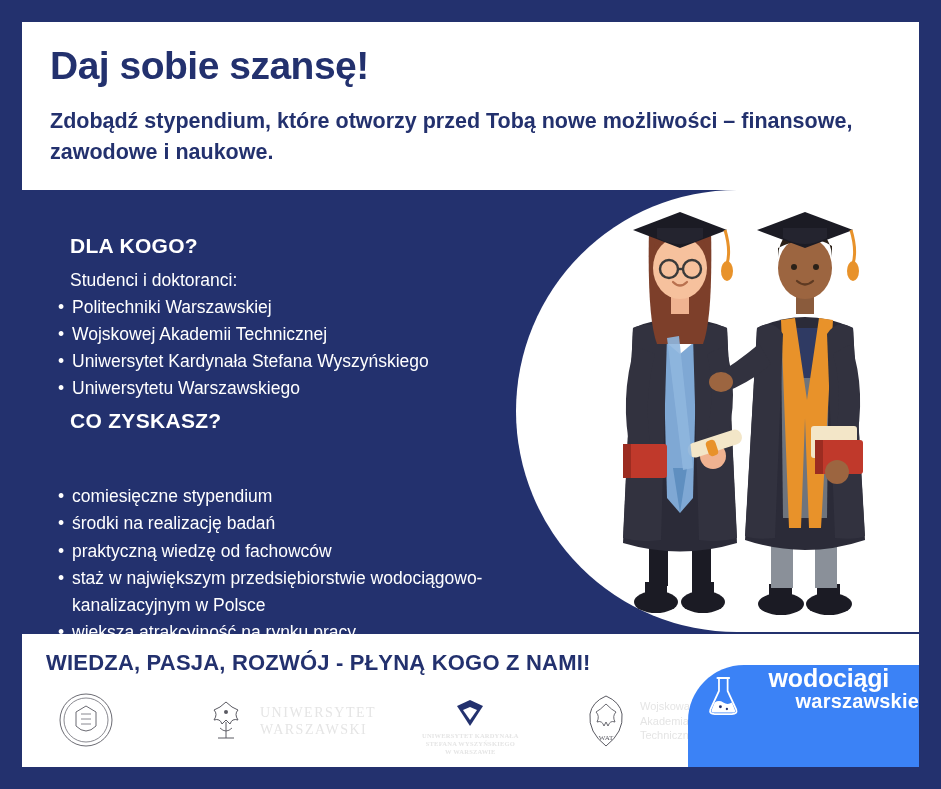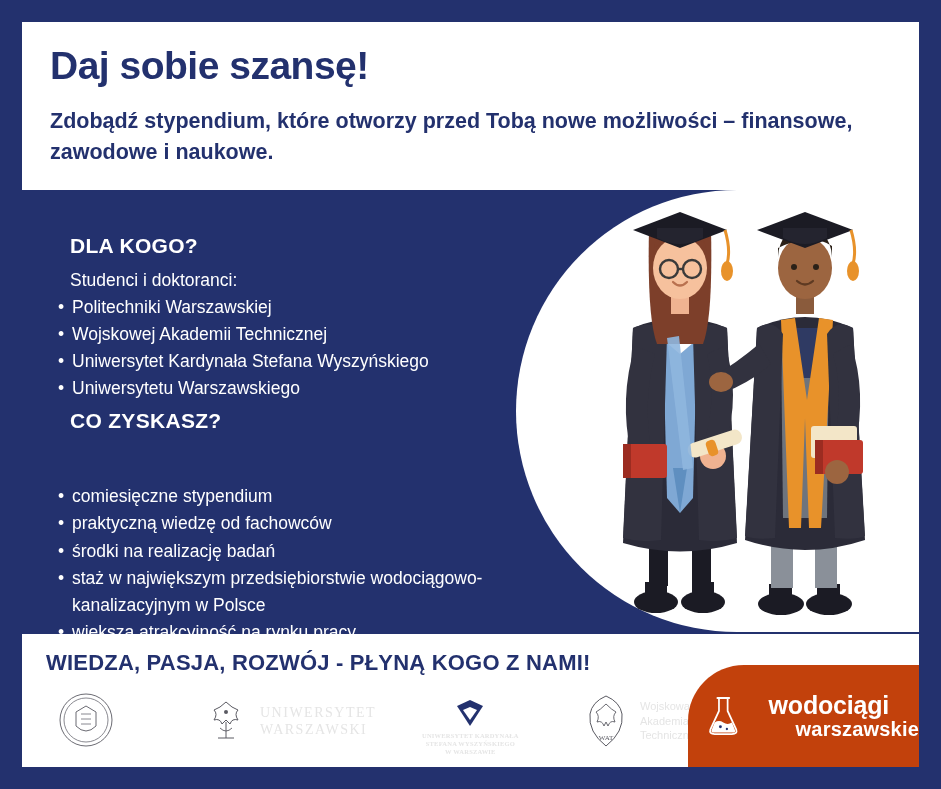--- a/index.html
+++ b/index.html
@@ -139,24 +139,24 @@
   #logo-uksw { left: 382px; top: 6px; flex-direction: column; gap: 2px; }
   #logo-uksw .logo-text { font-size: 6.5px; font-weight: bold; text-align: center; letter-spacing: .2px;}
   #logo-wat { left: 540px; top: 2px; }
   #logo-wat .logo-text { font-size: 11px; font-family: "Liberation Sans", sans-serif; line-height: 1.35; }
 
   
   .brand-block {
     position: absolute;
     right: 22px; bottom: 22px;
     width: 231px; height: 102px;
-    background: #c2410c;
+    background: #3b82f6;
     border-top-left-radius: 56px;
     display: flex;
-    align-items: center;
+    align-items: flex-start;
     padding-left: 18px;
     gap: 28px;
   }
   .brand-text { color: #ffffff; line-height: 1.05; }
   .brand-name { font-size: 25px; font-weight: bold; letter-spacing: -0.2px; }
   .brand-sub { font-size: 20px; font-weight: bold; letter-spacing: 0.2px; margin-left: 27px; }
 
   
   .illustration {
     position: absolute;
@@ -278,22 +278,22 @@
   <ul class="bullets" id="list-who">
     <li>Politechniki Warszawskiej</li>
     <li>Wojskowej Akademii Technicznej</li>
     <li>Uniwersytet Kardynała Stefana Wyszyńskiego</li>
     <li>Uniwersytetu Warszawskiego</li>
   </ul>
 
   <div class="section-title" id="t-cozyskasz">CO ZYSKASZ?</div>
   <ul class="bullets" id="list-gain">
     <li>comiesięczne stypendium</li>
+    <li>środki na realizację badań</li>
     <li>praktyczną wiedzę od fachowców</li>
-    <li>środki na realizację badań</li>
     <li>staż w największym przedsiębiorstwie wodociągowo-kanalizacyjnym w Polsce</li>
     <li>większą atrakcyjność na rynku pracy</li>
   </ul>
 
   <div class="footer-band"></div>
   <div class="footer-slogan">WIEDZA, PASJA, ROZWÓJ - PŁYNĄ KOGO Z NAMI!</div>
 
   <div class="logos">
 
     <div class="logo" id="logo-pw">

